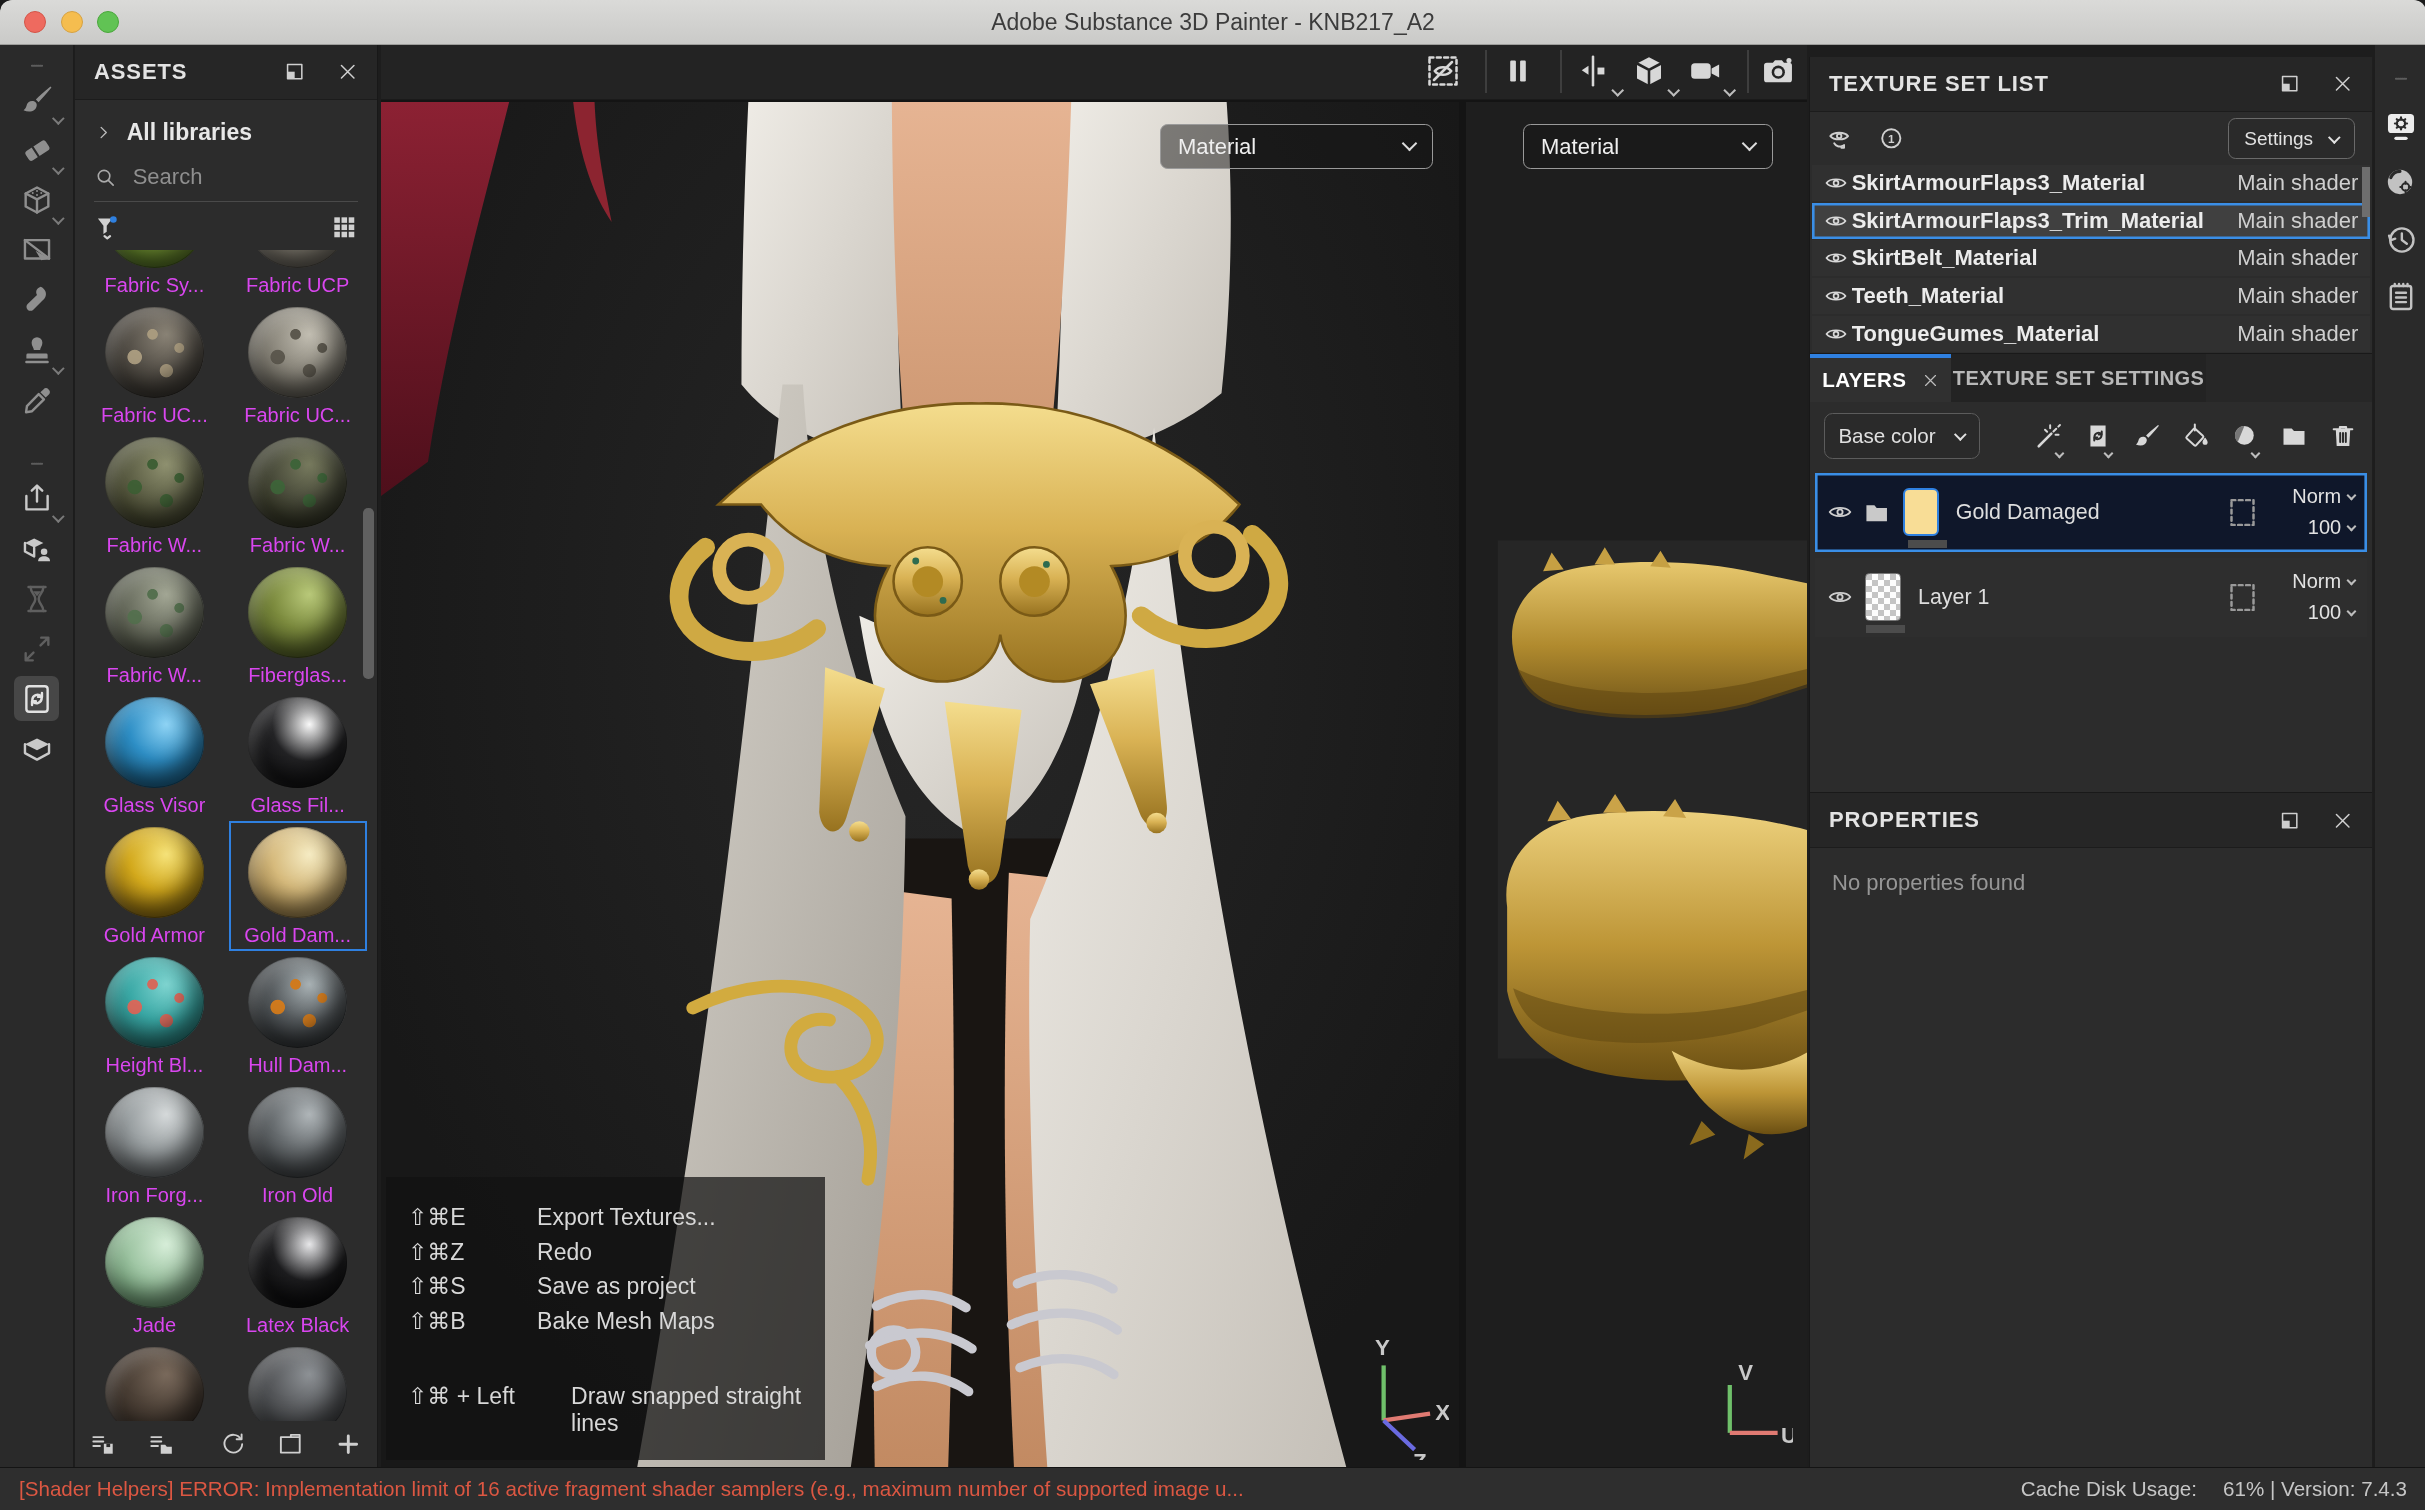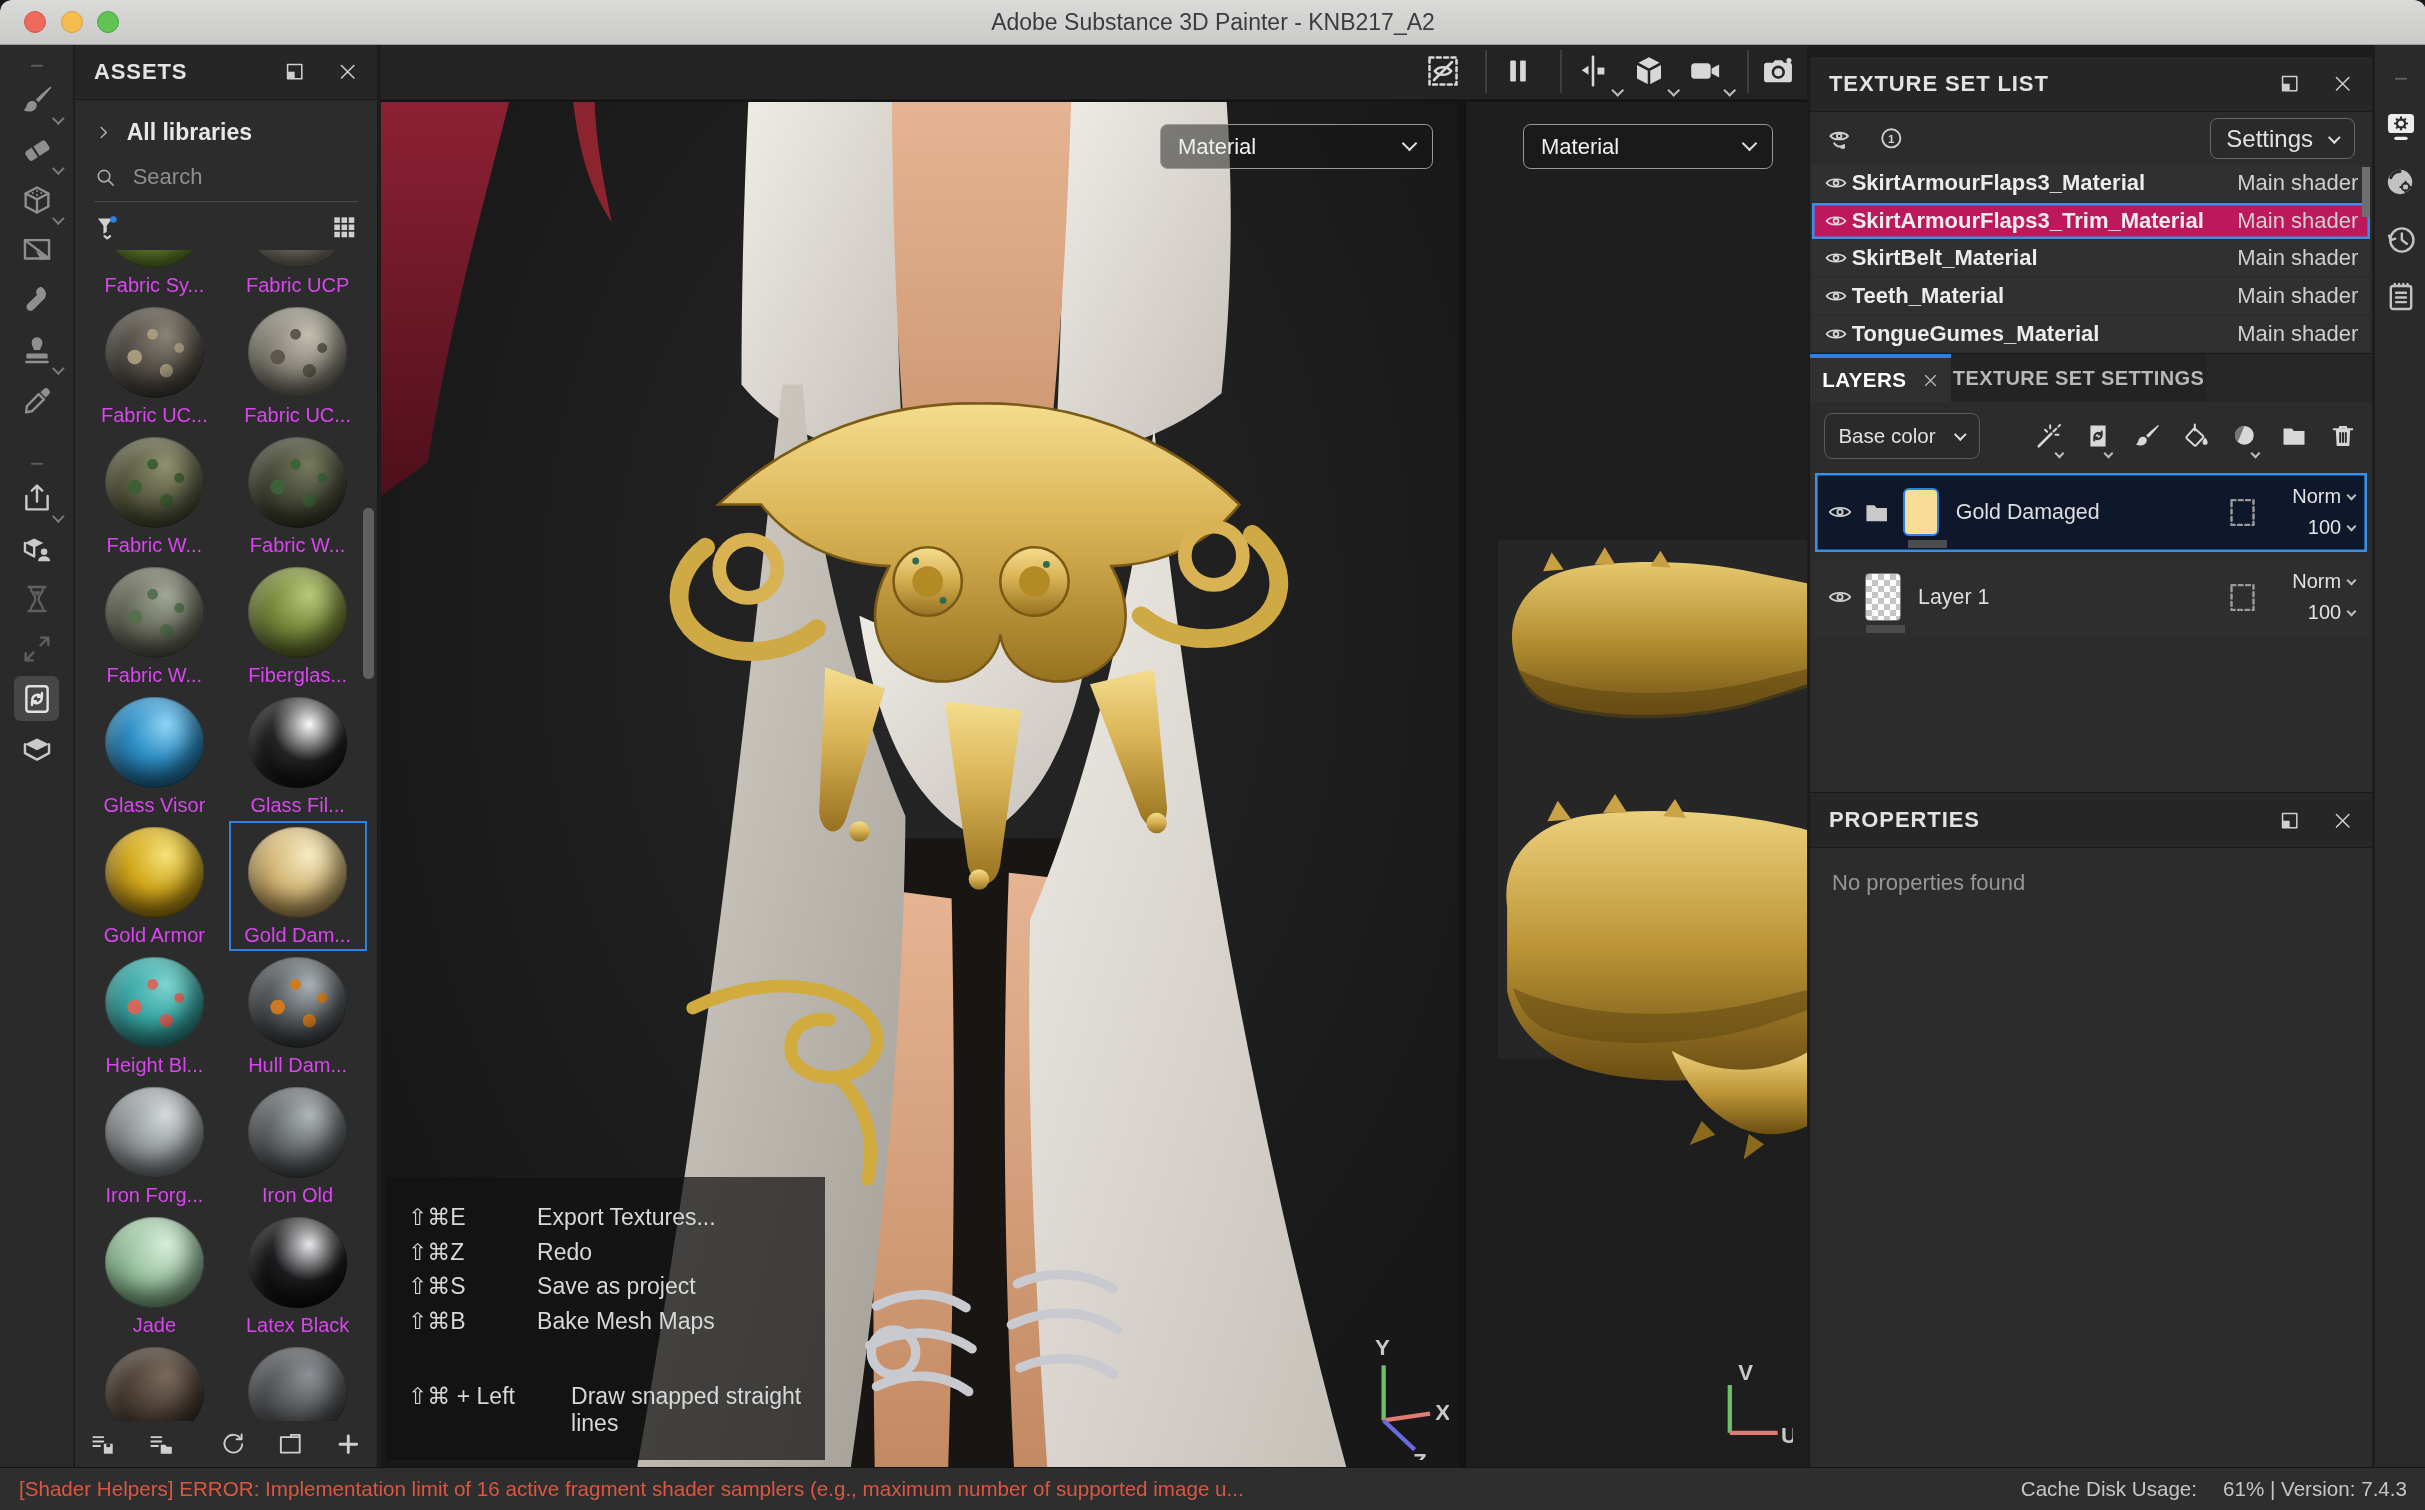--- a/index.html
+++ b/index.html
@@ -80,28 +80,28 @@
   .gizmo{position:absolute;}
   .g3{right:10.3px;bottom:6.9px;}
   .g2{right:13.7px;bottom:10.3px;}
   .gizmo text{fill:#c8c8c8;font-size:26px;font-weight:bold;font-family:"Liberation Sans",sans-serif;}
 
   
   .rightcol{position:absolute;right:53px;top:12px;width:564px;bottom:0;background:#2c2c2c;border-left:1.7px solid #181818;border-right:1.7px solid #1e1e1e;display:flex;flex-direction:column;}
   .tsl{flex:0 0 288px;display:flex;flex-direction:column;position:relative;}
   .tsl-controls{height:53px;display:flex;align-items:center;padding:0 17px;color:#d0d0d0;gap:24px;}
   .tsl-controls .ic{width:26.6px;height:26.6px;}
-  .settings-btn{margin-left:auto;height:41px;border:1.7px solid #6a6a6a;border-radius:7.7px;background:#2a2a2a;color:#e2e2e2;font-size:24px;display:flex;align-items:center;gap:17px;padding:0 15.4px;}
+  .settings-btn{margin-left:auto;height:41px;border:1.7px solid #6a6a6a;border-radius:7.7px;background:#2a2a2a;color:#e2e2e2;font-size:19px;display:flex;align-items:center;gap:17px;padding:0 15.4px;}
   .settings-btn .chev{width:8.6px;height:8.6px;margin-top:-3.4px;}
   .ts-list{flex:1;overflow:hidden;position:relative;padding:0 1.7px;}
   .tsrow{height:36px;margin-bottom:1.7px;background:#303030;display:flex;align-items:center;gap:4px;padding:0 12px;color:#ececec;}
   .tsrow .ic{width:24px;height:24px;color:#d8d8d8;flex:0 0 24px;}
   .tsname{font-weight:bold;font-size:22px;flex:1;white-space:nowrap;overflow:hidden;}
   .tsshader{font-size:22px;color:#cfcfcf;}
-  .tsrow.sel{box-shadow:inset 0 0 0 2.6px #3a8ee6;background:#be185d;justify-content:flex-end;}
+  .tsrow.sel{box-shadow:inset 0 0 0 2.6px #3a8ee6;background:#404040;justify-content:flex-end;}
   .ts-scroll{position:absolute;right:1.7px;top:110px;width:8.6px;height:50px;background:#6e6e6e;}
 
   .layers{flex:0 0 439px;display:flex;flex-direction:column;border-top:1.7px solid #191919;}
   .tabbar{height:48px;flex:0 0 48px;display:flex;background:#272727;}
   .tab-layers{width:141px;background:#303030;border-top:4.3px solid #2f80e0;display:flex;align-items:center;justify-content:center;gap:15.4px;font-weight:bold;font-size:20.6px;color:#fff;letter-spacing:0.4px;}
   .tab-layers .ic{width:17px;height:17px;color:#bdbdbd;}
   .tab-settings{width:255px;background:#232323;color:#b8b8b8;font-weight:bold;font-size:20px;display:flex;align-items:center;justify-content:center;letter-spacing:0.4px;}
   .ltoolbar{height:67px;flex:0 0 67px;display:flex;align-items:center;padding:0 13.7px;}
   .basecolor{width:156px;height:46px;border:1.7px solid #5c5c5c;border-radius:8.6px;background:#2a2a2a;display:flex;align-items:center;justify-content:space-between;padding:0 13.7px;font-size:20.6px;color:#e0e0e0;}
   .basecolor .chev{width:8.6px;height:8.6px;margin-top:-3.4px;}

